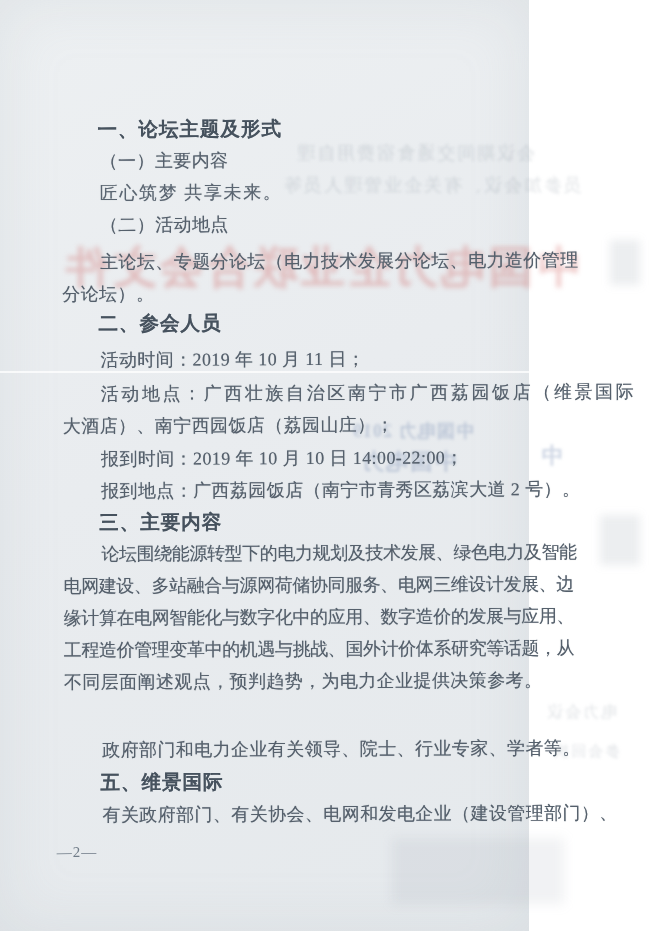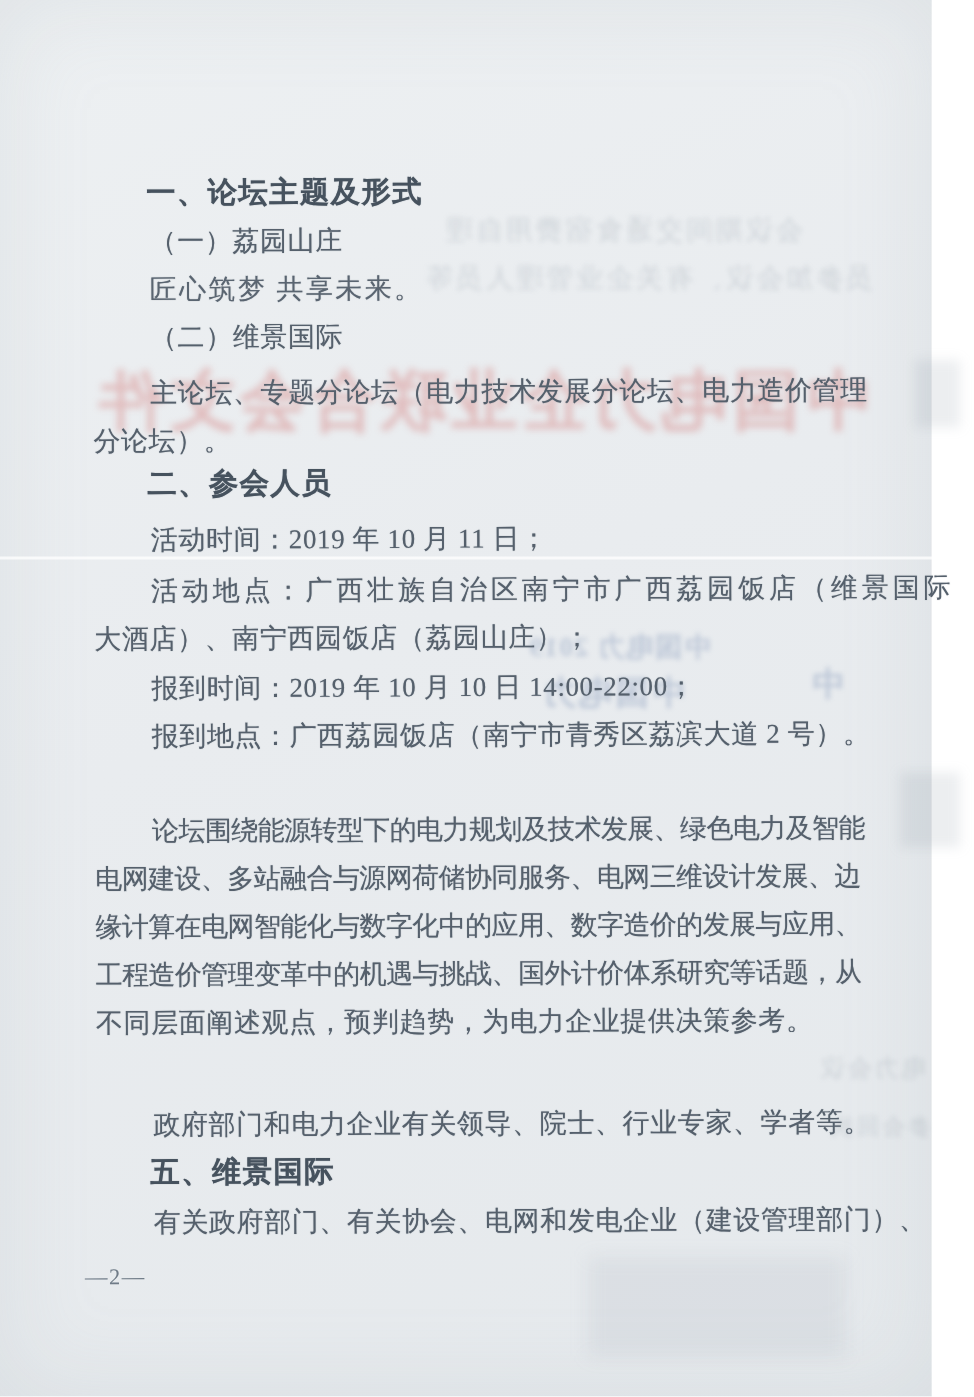--- a/index.html
+++ b/index.html
@@ -1,24 +1,23 @@
 <!DOCTYPE html>
 <html><head>
 <meta charset="utf-8">
 <style>
   html,body{margin:0;padding:0;}
   body{
     width:649px;height:931px;overflow:hidden;
     font-family:"Liberation Serif","DejaVu Serif",serif;
   }
   #scan-page{
-    position:relative;width:581px;height:931px;
+    position:relative;width:529px;height:931px;
     background:linear-gradient(155deg,#edf0f2 0%,#e9ecef 45%,#e5e9ec 100%);
     box-shadow:inset 0 0 60px rgba(160,170,180,0.18);
-    padding-left:40px;
   }
   
   .bleed{position:absolute;transform:scaleX(-1);white-space:nowrap;pointer-events:none;}
   .bleed-red{
     color:rgba(201,77,72,0.30);font-weight:bold;font-size:44px;letter-spacing:3px;
     filter:blur(2.4px);font-family:"Liberation Serif",serif;
   }
   .bleed-gray{color:rgba(112,126,140,0.22);font-size:18px;letter-spacing:2px;filter:blur(1.6px);}
   .bleed-blue{color:rgba(92,118,166,0.30);font-weight:bold;filter:blur(1.6px);}
   .bleed-box{position:absolute;background:rgba(148,158,172,0.13);filter:blur(6px);pointer-events:none;}
@@ -61,31 +60,32 @@
   <div class="bleed bleed-blue" style="left:540px;top:441px;font-size:22px;">中</div>
   <div class="bleed bleed-gray" style="left:545px;top:702px;font-size:16px;">电力会议</div>
   <div class="bleed bleed-gray" style="left:552px;top:742px;font-size:15px;">参会回执</div>
   <div class="bleed-box" style="left:392px;top:838px;width:172px;height:66px;"></div>
   <div class="bleed-smudge" style="left:600px;top:515px;width:40px;height:50px;"></div>
   <div class="bleed-smudge" style="left:610px;top:240px;width:30px;height:45px;"></div>
   <div class="scan-streak" style="top:371px;"></div>
 
   <div id="text-layer">
     <div class="ln h" style="top:116px;">一、论坛主题及形式</div>
-    <div class="ln first" style="top:148px;">（一）荔园山庄</div>
+    <div class="ln first" style="top:148px;">（一）主要内容</div>
     <div class="ln first kai" style="top:180px;">匠心筑梦 共享未来。</div>
-    <div class="ln first" style="top:212px;">（二）维景国际</div>
+    <div class="ln first" style="top:212px;">（二）活动地点</div>
     <div class="ln first" style="top:249px;">主论坛、专题分论坛（电力技术发展分论坛、电力造价管理</div>
     <div class="ln" style="top:281px;">分论坛）。</div>
     <div class="ln h" style="top:310px;">二、参会人员</div>
     <div class="ln first" style="top:347px;">活动时间：2019 年 10 月 11 日；</div>
     <div class="ln first sp2" style="top:381px;">活动地点：广西壮族自治区南宁市广西荔园饭店（维景国际</div>
     <div class="ln" style="top:413px;">大酒店）、南宁西园饭店（荔园山庄）；</div>
     <div class="ln first" style="top:446px;">报到时间：2019 年 10 月 10 日  14:00-22:00；</div>
     <div class="ln first" style="top:478px;">报到地点：广西荔园饭店（南宁市青秀区荔滨大道 2 号）。</div>
+    <div class="ln h" style="top:509px;">三、主要内容</div>
     <div class="ln first tight" style="top:541px;">论坛围绕能源转型下的电力规划及技术发展、绿色电力及智能</div>
     <div class="ln tight" style="top:573px;">电网建设、多站融合与源网荷储协同服务、电网三维设计发展、边</div>
     <div class="ln tight" style="top:605px;">缘计算在电网智能化与数字化中的应用、数字造价的发展与应用、</div>
     <div class="ln tight" style="top:637px;">工程造价管理变革中的机遇与挑战、国外计价体系研究等话题，从</div>
     <div class="ln" style="top:669px;">不同层面阐述观点，预判趋势，为电力企业提供决策参考。</div>
     <div class="ln first" style="top:737px;">政府部门和电力企业有关领导、院士、行业专家、学者等。</div>
     <div class="ln h" style="top:769px;">五、维景国际</div>
     <div class="ln first" style="top:802px;">有关政府部门、有关协会、电网和发电企业（建设管理部门）、</div>
     <div id="page-number">—2—</div>
   </div>

